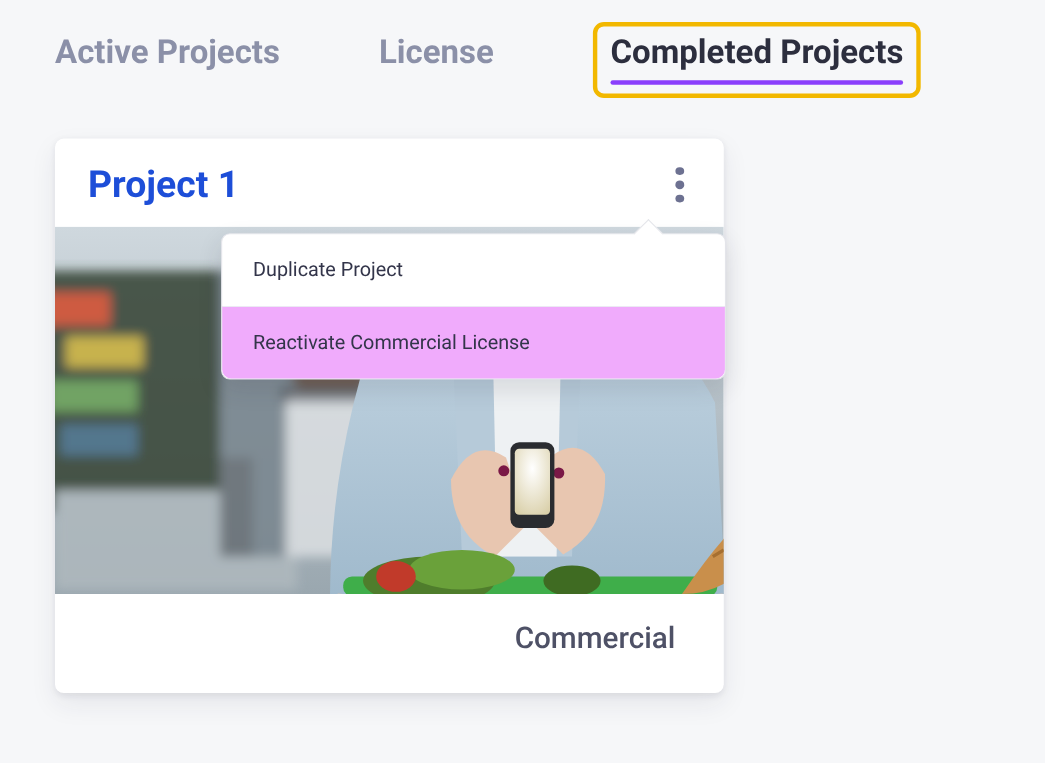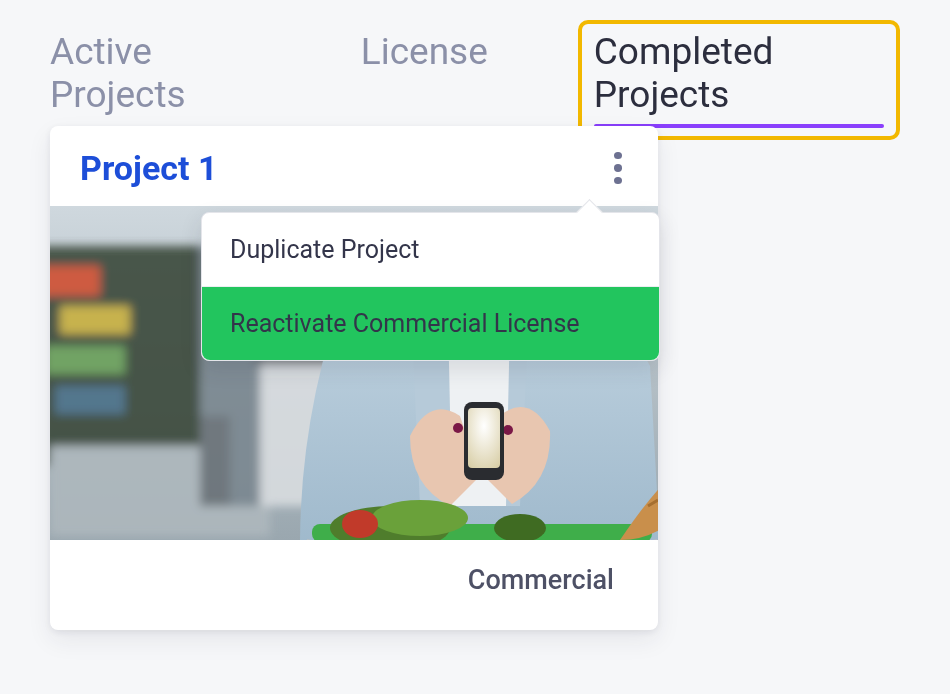--- a/index.html
+++ b/index.html
@@ -9,22 +9,22 @@
     background: #f6f7f9;
   }
 
   .tabs {
     display: flex;
     gap: 90px;
     padding: 30px 50px 0 50px;
     align-items: flex-start;
   }
   .tab {
-    font-size: 37px;
-    font-weight: 400;
+    font-size: 30px;
+    font-weight: 700;
     color: #8b90a8;
     cursor: pointer;
     padding-bottom: 12px;
     position: relative;
   }
   .tab.active {
     color: #2c2e3e;
   }
   .tab.active::after {
     content: "";
@@ -105,26 +105,26 @@
     top: -10px;
     right: 60px;
     width: 18px; height: 18px;
     background: #fff;
     border-left: 1px solid #e4e5ea;
     border-top: 1px solid #e4e5ea;
     transform: rotate(45deg);
   }
   .menu-item {
     padding: 22px 28px;
-    font-size: 25px;
+    font-size: 18px;
     color: #33354a;
     cursor: pointer;
   }
   .menu-item + .menu-item { border-top: 1px solid #eceef2; }
-  .menu-item.hover { background: #22c55e; border-radius: 0 0 8px 8px; }
+  .menu-item.hover { background: #f0abfc; border-radius: 0 0 8px 8px; }
 
   
   .scene svg { display: block; width: 100%; height: 100%; }
 </style>
 </head>
 <body>
 
 <div class="tabs">
   <div class="tab">Active Projects</div>
   <div class="tab">License</div>

